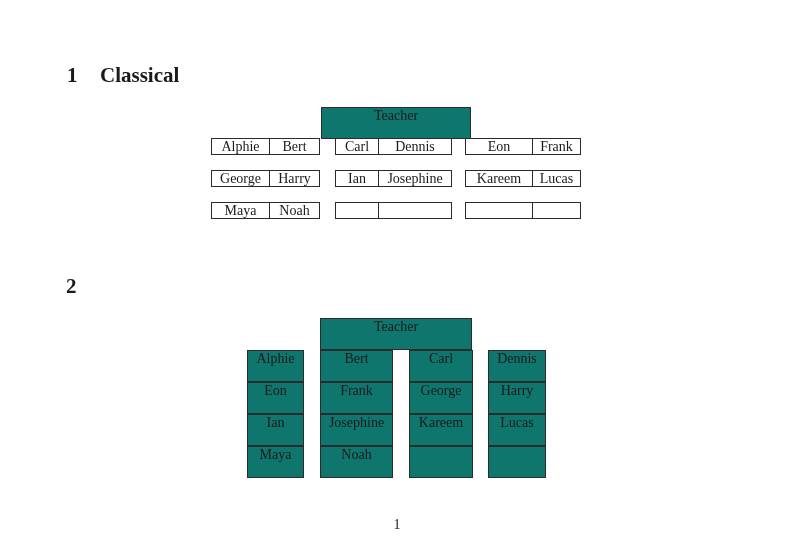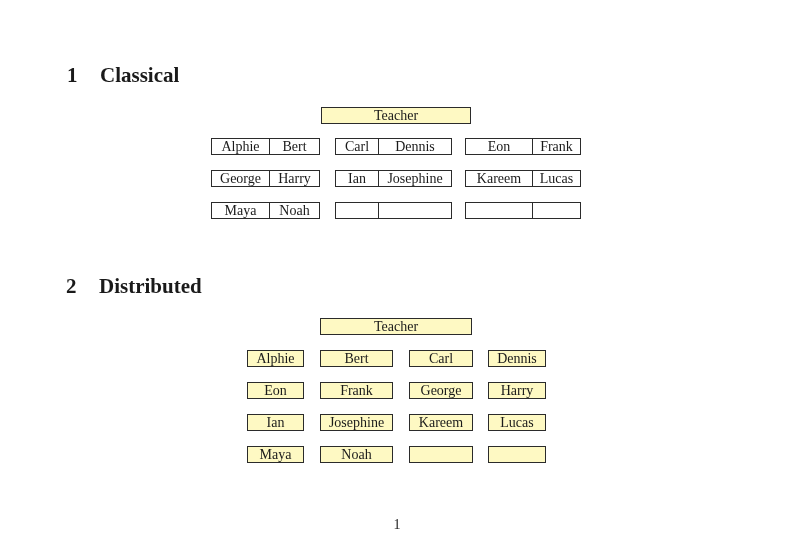--- a/index.html
+++ b/index.html
@@ -19,22 +19,22 @@
     font-size: 21px;
     line-height: 22px;
     color: #1a1a1a;
     white-space: nowrap;
   }
   .heading .sec-num { width: 33px; }
   .box {
     position: absolute;
     box-sizing: border-box;
     border: 1px solid #2b2b2b;
-    height: 17px;
-    background: #fef9c3;
+    height: 32px;
+    background: #0f766e;
   }
   .seat-text {
     display: block;
     width: 100%;
     text-align: center;
     font-size: 14px;
     line-height: 15px;
     color: #1a1a1a;
     overflow: hidden;
     white-space: nowrap;
@@ -117,21 +117,20 @@
     <span class="cell first" style="width:43px;"></span>
     <span class="cell last"></span>
   </div>
   <div class="desk" style="left:465px; top:202px; width:116px;">
     <span class="cell first" style="width:67px;"></span>
     <span class="cell last"></span>
   </div>
 
   <div class="heading" style="left:66px; top:275px;">
     <span class="sec-num">2</span>
-    <span class="sec-title">Distributed</span>
   </div>
 
   <div class="box" style="left:320px; top:318px; width:152px;">
     <span class="seat-text">Teacher</span>
   </div>
 
   <div class="box" style="left:247px; top:350px; width:57px;">
     <span class="seat-text">Alphie</span>
   </div>
   <div class="box" style="left:320px; top:350px; width:73px;">

